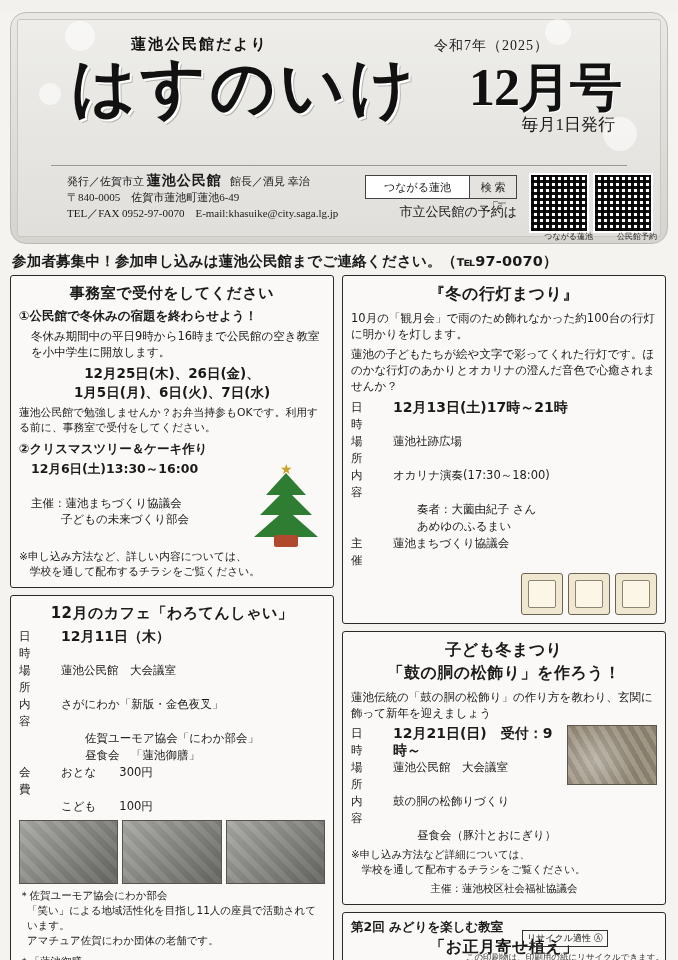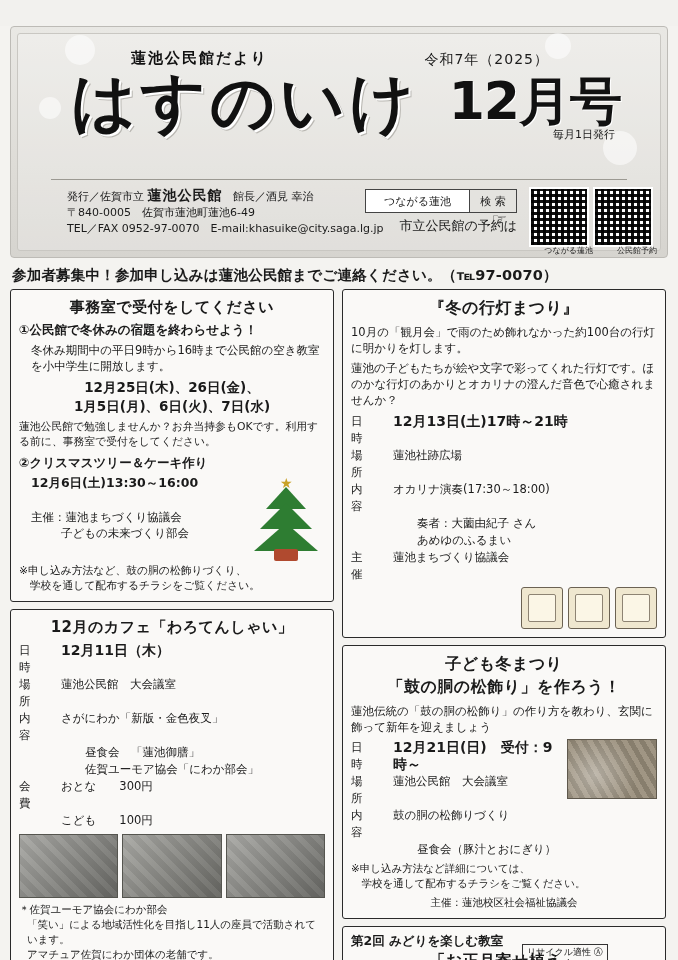--- a/index.html
+++ b/index.html
@@ -7,41 +7,42 @@
     width:678px;height:960px;
     background:#f2f1ee;
     font-family:"DejaVu Sans","Liberation Sans",sans-serif;
     color:#1a1a1a;
     overflow:hidden;
   }
   .page{position:relative;width:678px;height:960px;background:#f4f3f0;}
 
   
   .masthead{
-    position:relative;margin:26px 10px 0 10px;height:230px;
+    position:relative;margin:12px 10px 0 10px;height:230px;
     background:linear-gradient(180deg,#e9e8e4 0%,#dedcd7 60%,#d6d4cf 100%);
-    border:1px solid #bdbbb6;border-radius:4px;
+    border:1px solid #bdbbb6;border-radius:16px;
     overflow:hidden;
+    font-family:Liberation Serif, serif;
   }
   .mast-inner{position:absolute;inset:6px;border:1px solid #c9c7c2;border-radius:3px;background:rgba(255,255,255,0.25);}
   .mast-title-sm{
     position:absolute;left:120px;top:22px;font-size:15px;letter-spacing:2px;font-weight:bold;color:#111;
   }
   .mast-big{
     position:absolute;left:60px;top:42px;
     font-size:64px;line-height:66px;font-weight:bold;letter-spacing:4px;
     color:#111;
     text-shadow:2px 2px 0 #fff, 3px 3px 0 #b9b7b2;
   }
   .mast-era{position:absolute;right:118px;top:24px;font-size:14px;letter-spacing:1px;}
   .mast-month{
     position:absolute;right:46px;top:40px;font-size:52px;font-weight:bold;letter-spacing:-1px;
     color:#111;text-shadow:1px 1px 0 #fff;
   }
-  .mast-issue{position:absolute;right:52px;top:100px;font-size:11px;}
+  .mast-issue{position:absolute;right:52px;top:100px;font-size:17px;}
   .mast-sep{position:absolute;left:40px;right:40px;top:152px;height:1px;background:#9b9992;}
   .pub-block{position:absolute;left:56px;top:160px;font-size:11px;line-height:16px;}
   .pub-block .big{font-size:14px;font-weight:bold;letter-spacing:1px;}
   .search-box{
     position:absolute;right:150px;top:162px;width:150px;height:22px;
     border:1px solid #444;background:#fff;display:flex;align-items:center;
   }
   .search-box .kw{flex:1;text-align:center;font-size:11px;}
   .search-box .btn{width:46px;height:100%;background:#e4e3df;border-left:1px solid #444;display:flex;align-items:center;justify-content:center;font-size:11px;}
   .reserve-line{position:absolute;right:150px;top:190px;font-size:13px;}
@@ -175,46 +176,46 @@
             <div class="sec" style="margin-left:42px">子どもの未来づくり部会</div>
           </div>
           <div class="tree">
             <div class="star">★</div>
             <div class="t1"></div>
               <div class="t2"></div>
               <div class="t3"></div>
             <div class="pot"></div>
           </div>
         </div>
-        <div class="note" style="white-space:pre-line;margin-top:2px">※申し込み方法など、鼓の胴の松飾りづくり、
+        <div class="note" style="white-space:pre-line;margin-top:2px">※申し込み方法など、詳しい内容については、
 　学校を通して配布するチラシをご覧ください。</div>
       </div>
 
       <div class="card">
         <div class="card-title">12月のカフェ「わろてんしゃい」</div>
 
         <div class="rowline">
             <div class="lbl">日　時</div>
             <div class="val bigval">12月11日（木）</div>
           </div>
         <div class="rowline">
             <div class="lbl">場　所</div>
             <div class="val">蓮池公民館　大会議室</div>
           </div>
         <div class="rowline">
             <div class="lbl">内　容</div>
             <div class="val">さがにわか「新版・金色夜叉」</div>
           </div>
         <div class="rowline">
             <div class="lbl"></div>
+            <div class="val" style="padding-left:24px">佐賀ユーモア協会「にわか部会」</div>
+          </div>
+        <div class="rowline">
+            <div class="lbl"></div>
             <div class="val" style="padding-left:24px">昼食会　「蓮池御膳」</div>
-          </div>
-        <div class="rowline">
-            <div class="lbl"></div>
-            <div class="val" style="padding-left:24px">佐賀ユーモア協会「にわか部会」</div>
           </div>
         <div class="rowline">
             <div class="lbl">会　費</div>
             <div class="val">おとな　　300円</div>
           </div>
         <div class="rowline">
             <div class="lbl"></div>
             <div class="val">こども　　100円</div>
           </div>
 

